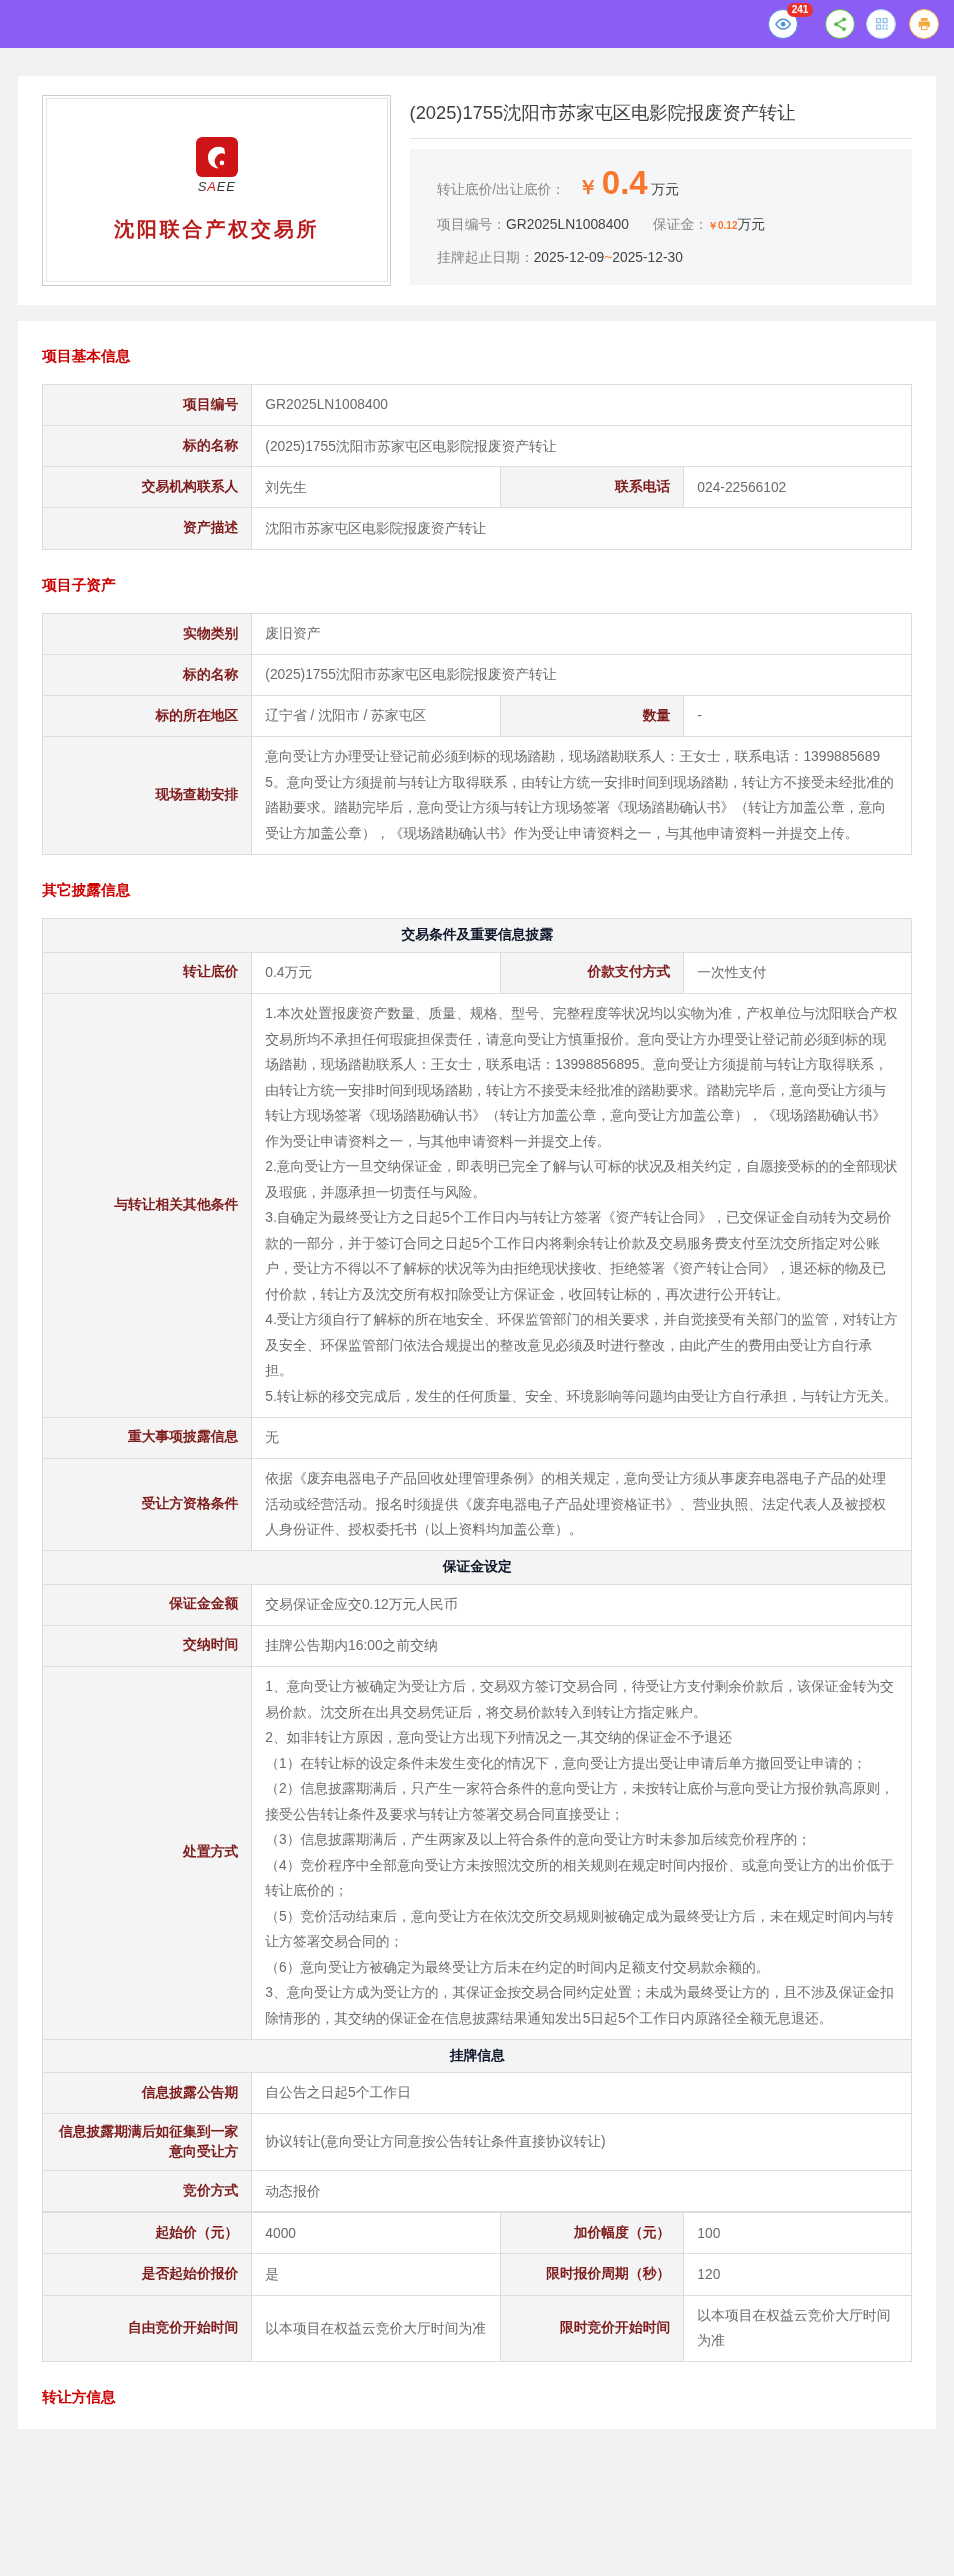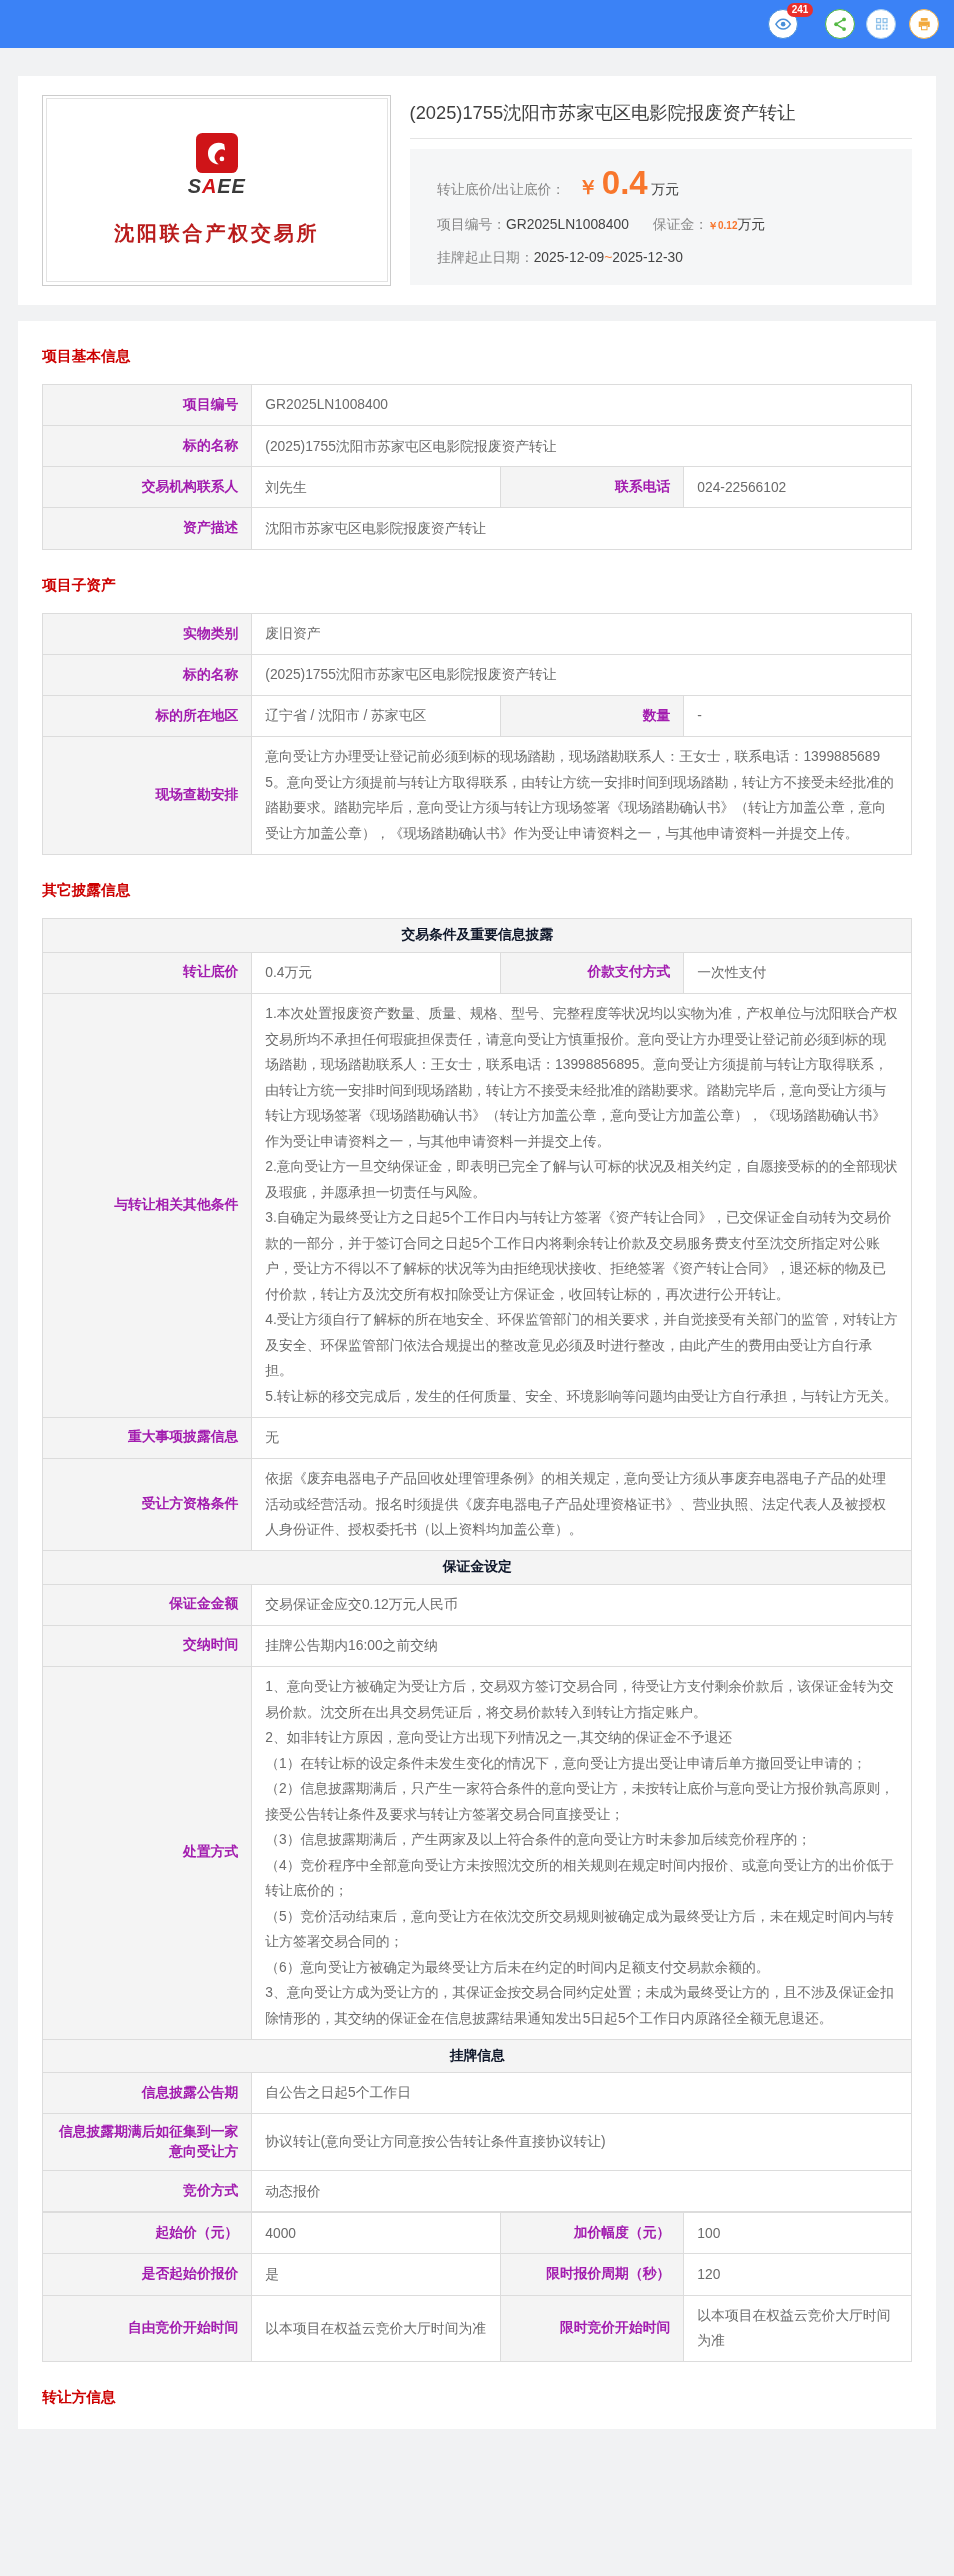--- a/index.html
+++ b/index.html
@@ -1,50 +1,50 @@
 <!DOCTYPE html>
 <html style="font-size:14.7px"><head>
 <meta charset="utf-8">
 <style>
   * { margin:0; padding:0; box-sizing:border-box; }
   html,body { background:#f1f2f3; }
   body { width:954px; font-family:"Liberation Sans","DejaVu Sans",sans-serif; color:#666; }
-  .topbar { background:#3b82f6; height:48px; display:flex; align-items:center; justify-content:flex-end; padding-right:14.7px; }
+  .topbar { background:#8b5cf6; height:48px; display:flex; align-items:center; justify-content:flex-end; padding-right:14.7px; }
   .icon-circle { width:30px; height:30px; border-radius:50%; border:1.8px solid; display:flex; align-items:center; justify-content:center; position:relative; cursor:pointer; background:#fff; }
   .ic-eye { border-color:#4a90d9; margin-right:27.5px; }
   .ic-share { border-color:#54b944; margin-right:11px; }
   .ic-qr { border-color:#a6cdec; margin-right:13px; }
   .ic-print { border-color:#f4b34a; }
   .badge { position:absolute; top:-7.3px; left:18.3px; background:#e9302d; color:#fff; font-size:10px; line-height:13.8px; padding:0 4.6px; border-radius:7.3px; font-weight:bold; white-space:nowrap; }
   .card { background:#fff; margin:0 18.3px; }
   .header-card { margin-top:27.5px; padding:19px 24px; display:flex; }
   .logo-box { width:349px; height:191px; border:0.9px solid #ccc; padding:2.8px; margin-right:18.3px; flex:none; }
   .logo-inner { width:100%; height:100%; border:0.9px solid #e3e3e3; display:flex; flex-direction:column; align-items:center; justify-content:center; }
   .logo-mark { width:42px; height:40px; background:#cf1418; border-radius:6.4px; display:flex; align-items:center; justify-content:center; }
-  .saee { font-weight:bold; font-style:italic; font-size:20px; letter-spacing:0.9px; color:#3a3a3a; margin-top:1.8px; }
+  .saee { font-weight:normal; font-style:italic; font-size:13px; letter-spacing:0.9px; color:#3a3a3a; margin-top:1.8px; }
   .saee .red { color:#cf1418; }
   .org-name { font-size:20px; font-weight:bold; color:#b91c1c; letter-spacing:2.8px; margin-top:22px; font-family:"Liberation Serif","DejaVu Serif",serif; }
   .header-right { flex:1; min-width:0; }
   .proj-title { font-size:18.3px; color:#404040; padding:5.5px 0 13px 0; border-bottom:0.9px solid #e4e4e4; }
   .price-box { background:#f5f6f7; margin-top:10px; padding:14.7px 27.5px 18.3px 27.5px; }
   .price-line { display:flex; align-items:baseline; }
   .plabel { color:#888; font-size:13.8px; }
   .pval { color:#444; font-size:13.8px; }
   .orange { color:#f8762c; }
   .cur { font-size:20px; font-weight:bold; margin-left:13px; }
   .big-price { font-size:33px; font-weight:bold; margin:0 3.7px; }
   .meta-line { margin-top:14.7px; font-size:13.8px; display:flex; align-items:baseline; }
   .meta-line .gap { width:24px; }
   .dep-val { font-size:10px; font-weight:bold; }
   .content-card { margin-top:16.5px; padding:24px 24px 3.7px 24px; }
   .sec-title { color:#c00; font-size:14.7px; font-weight:bold; margin:26px 0 18.3px 0; }
   .sec-title:first-child { margin-top:1.8px; }
   table.itbl { width:870px; border-collapse:collapse; table-layout:fixed; }
   table.itbl td { border:0.9px solid #dcdcdc; font-size:13.8px; padding:7.3px 13px; vertical-align:middle; word-break:break-all; }
-  td.lbl { background:#f4f4f4; color:#a21caf; font-weight:bold; text-align:right; line-height:1.5; }
+  td.lbl { background:#f4f4f4; color:#7f1d1d; font-weight:bold; text-align:right; line-height:1.5; }
   td.val { color:#6b6b6b; line-height:1.85; }
   td.hdr { background:#f4f4f4; color:#0f172a; font-weight:bold; text-align:center; }
   .pre { white-space:pre-line; }
 </style>
 </head>
 <body>
 
 <div class="topbar">
   <div class="icon-circle ic-eye">
     <svg width="18.3" height="18.3" viewBox="0 0 24 24">

